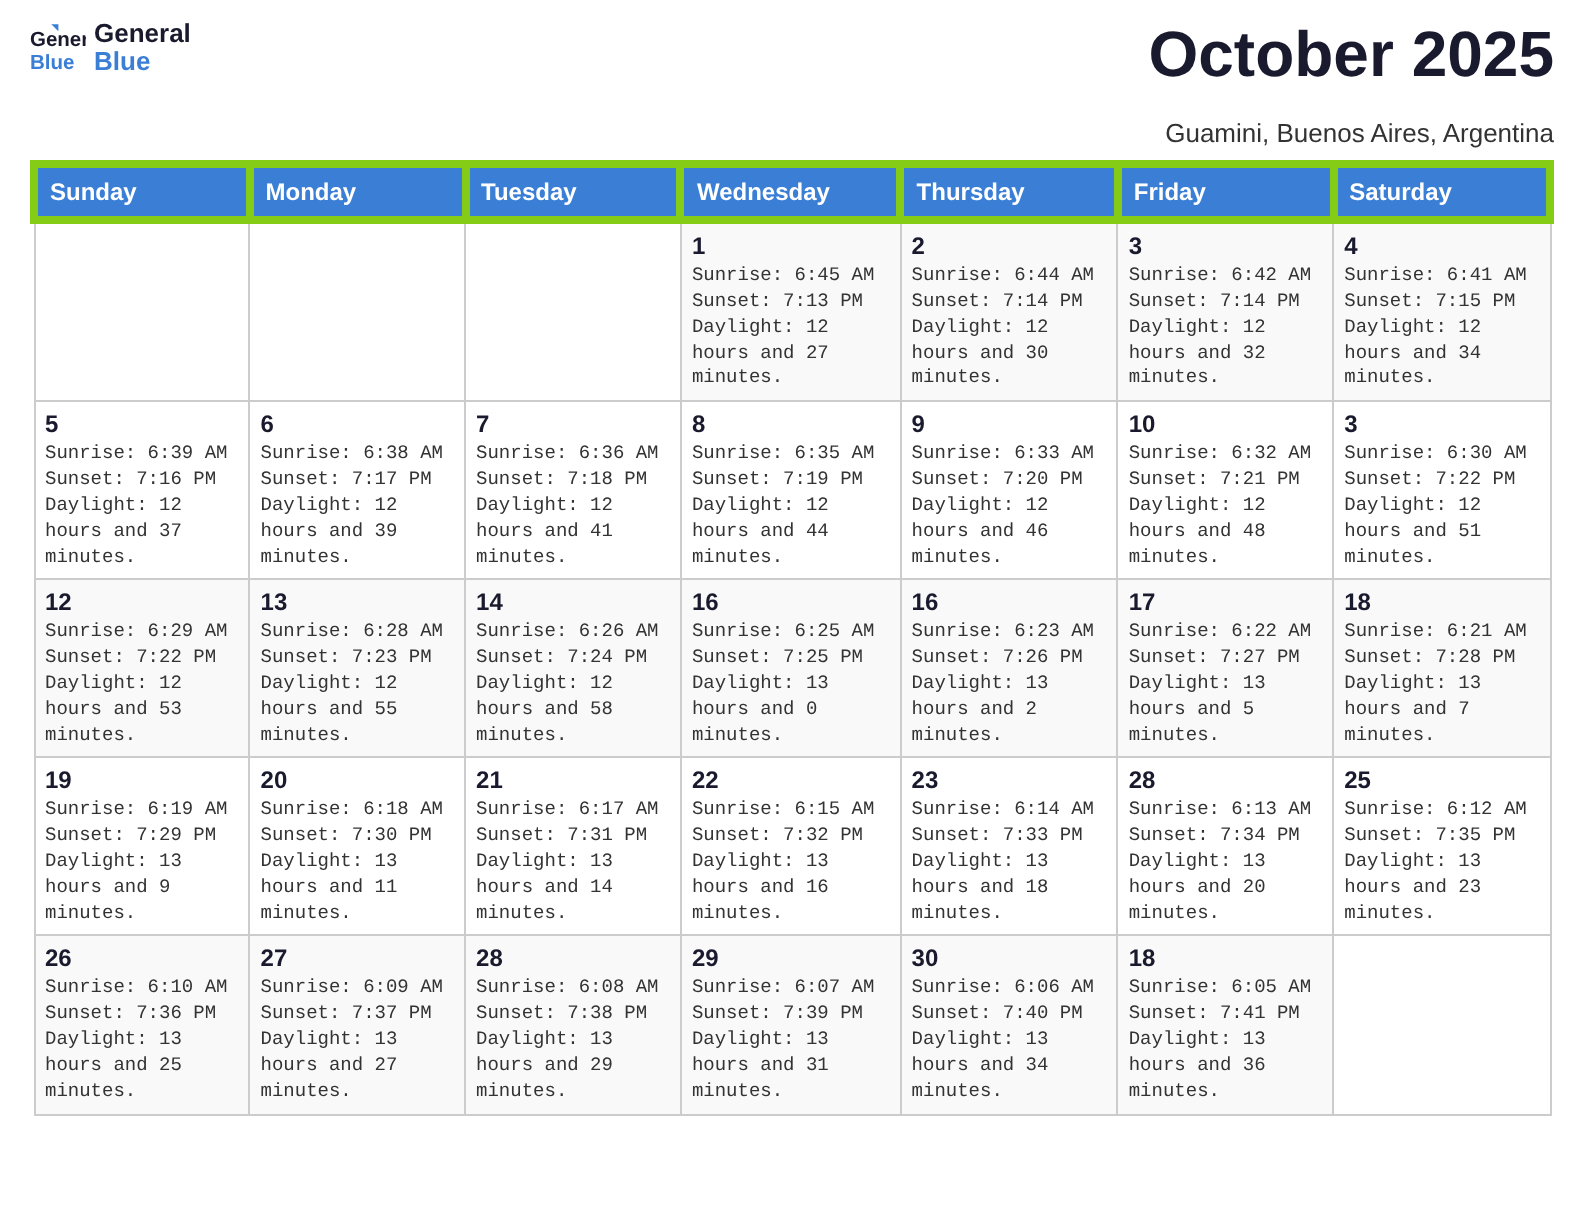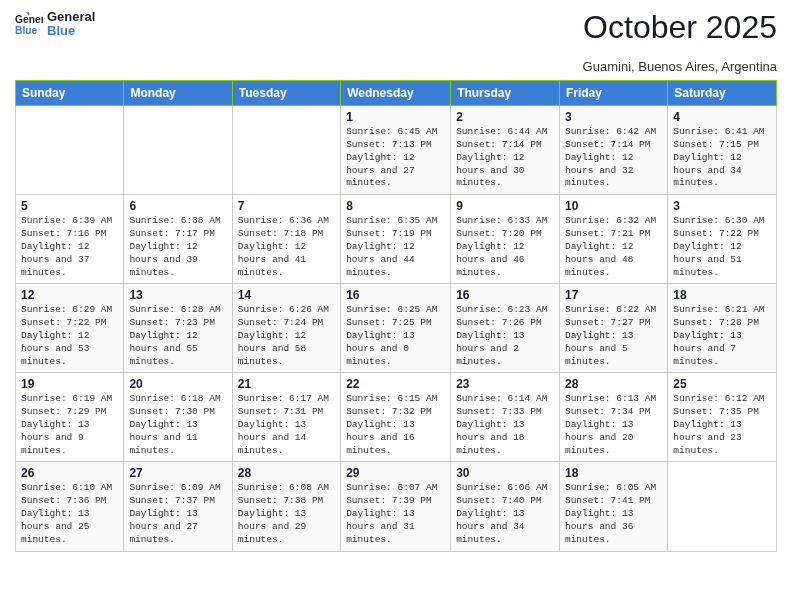--- a/index.html
+++ b/index.html
@@ -29,42 +29,42 @@
     }
     .logo-icon {
       width: 28px;
       height: 28px;
     }
     .title-block {
       text-align: right;
     }
     .month-title {
       font-size: 32px;
-      font-weight: normal;
+      font-weight: bold;
       color: #1a1a2e;
       line-height: 1.1;
     }
     .subtitle {
       font-size: 13px;
       color: #333;
       margin-top: 14px;
     }
     .calendar {
       width: 100%;
       border-collapse: collapse;
       border: 1px solid #ccc;
     }
     .calendar th {
       background-color: #3a7fd5;
       color: #fff;
       font-size: 12px;
       font-weight: bold;
       text-align: left;
       padding: 5px 6px;
-      border: 1px solid #84cc16;
+      border: 4px solid #84cc16;
     }
     .calendar td {
       border: 1px solid #ccc;
       vertical-align: top;
       padding: 4px 5px;
       width: 113px;
       height: 78px;
       background: #fff;
     }
     .calendar tr:nth-child(odd) td {

